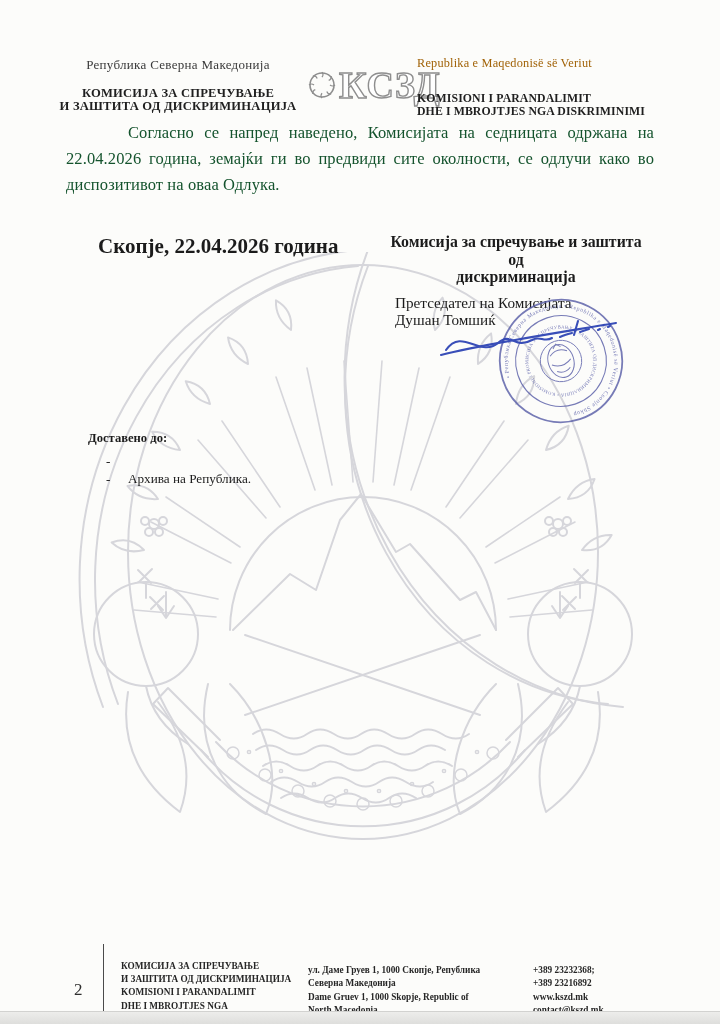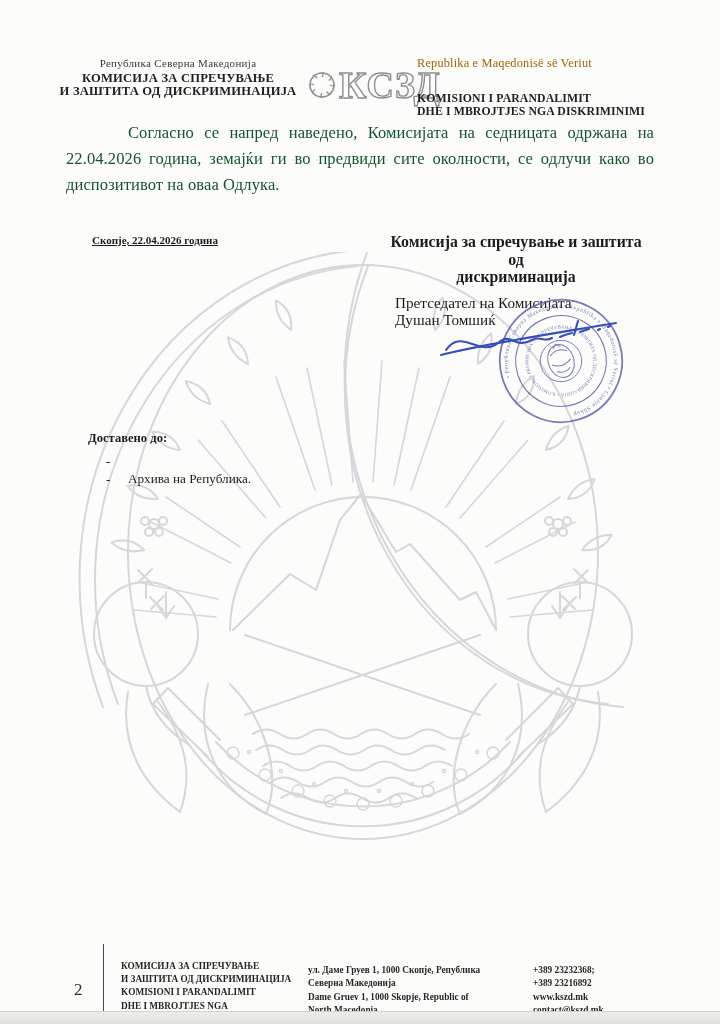--- a/index.html
+++ b/index.html
@@ -5,38 +5,38 @@
   html,body{margin:0;padding:0;background:#9a9a9a;}
   .page{
     position:relative;width:720px;height:1024px;overflow:hidden;
     background:#fcfcfa;
     font-family:"Liberation Serif", serif;
     color:#1b1b1b;
   }
   .abs{position:absolute;}
   
   .hdr-left{left:58px;top:57px;width:240px;text-align:center;z-index:2;}
-  .hdr-left .country{font-size:11px;color:#3a3a3a;margin-bottom:3px;letter-spacing:.3px;}
+  .hdr-left .country{font-size:13px;color:#3a3a3a;margin-bottom:14px;letter-spacing:.3px;}
   .hdr-left .org{font-size:12.6px;font-weight:bold;color:#1f1f1f;line-height:12.5px;letter-spacing:.2px;}
   .logo{left:305px;top:62px;width:140px;height:46px;z-index:2;display:flex;align-items:center;}
   .logo-letters{
     font-size:38px;font-weight:bold;letter-spacing:1px;line-height:40px;
     color:#000000;-webkit-text-fill-color:rgba(255,255,255,.92);
     -webkit-text-stroke:1.4px #8e8e8e;
   }
   .hdr-right{left:417px;top:56px;width:230px;text-align:left;z-index:2;}
   .hdr-right .country{font-size:12.3px;color:#a16207;margin-bottom:21px;letter-spacing:.2px;}
   .hdr-right .org{font-size:11.8px;font-weight:bold;color:#1f1f1f;line-height:13px;letter-spacing:.1px;}
   
   .para{
     left:66px;top:120px;width:588px;z-index:2;
     font-size:16.5px;line-height:26px;text-align:justify;text-indent:62px;
     color:#14532d;letter-spacing:.1px;
   }
-  .place-date{left:92px;top:234px;font-size:11px;font-weight:bold;z-index:2;text-decoration:underline;}
+  .place-date{left:98px;top:234px;font-size:21px;font-weight:bold;z-index:2;}
   .sign-org{left:385px;top:233px;width:262px;text-align:center;font-size:15.8px;font-weight:bold;line-height:17.5px;z-index:2;}
   .sign-title{left:395px;top:295px;width:232px;text-align:left;font-size:15.2px;font-weight:normal;line-height:16.5px;z-index:2;}
   
   .delivery{left:88px;top:431px;width:520px;z-index:2;}
   .delivery .dhead{font-size:12.6px;font-weight:bold;margin-bottom:6px;}
   .ditem{font-size:13.2px;line-height:17.5px;display:flex;}
   .ditem .dash{width:22px;padding-left:18px;}
   
   .pagenum{left:74px;top:980px;font-size:17px;color:#2e2e2e;z-index:2;}
   .fdivider{left:103px;top:944px;width:1.4px;height:68px;background:#4a4a4a;z-index:2;}

